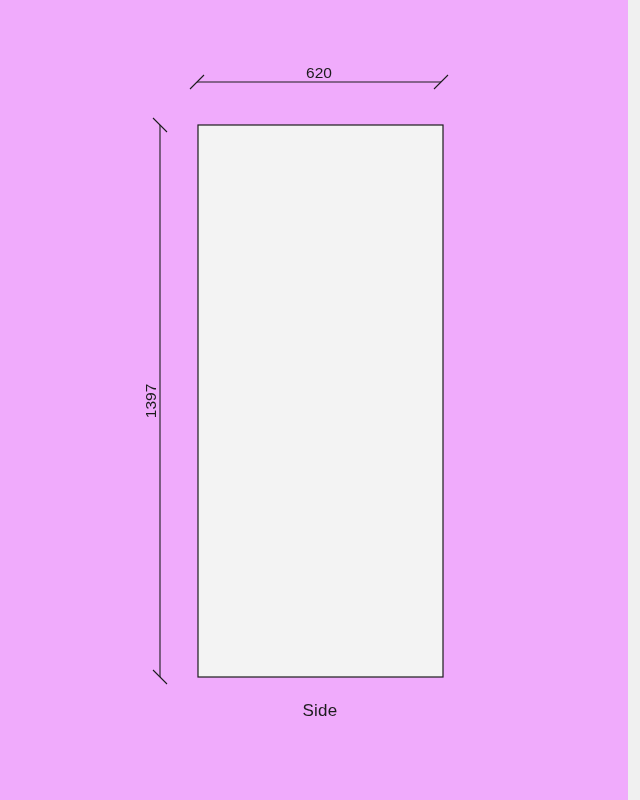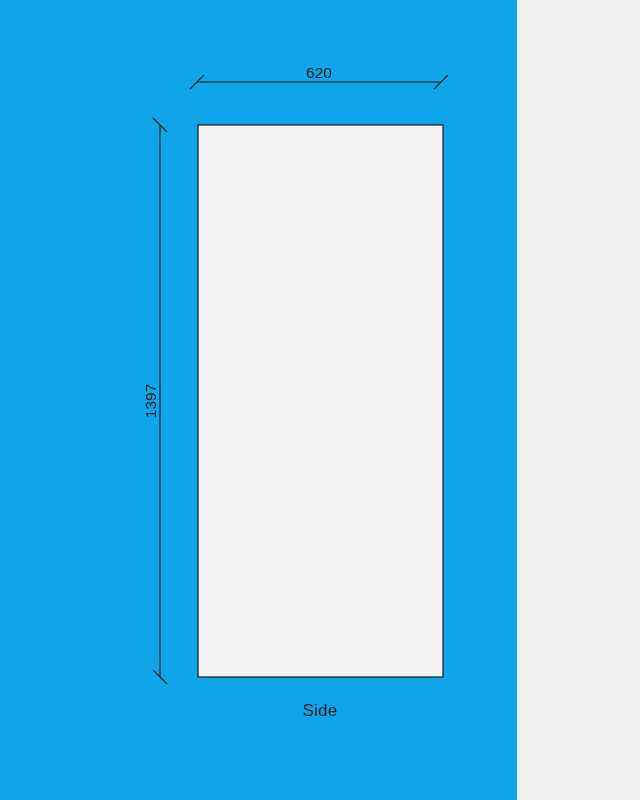--- a/index.html
+++ b/index.html
@@ -5,23 +5,23 @@
   html, body {
     margin: 0;
     padding: 0;
     width: 640px;
     height: 800px;
     background: #f0f0f0;
     overflow: hidden;
   }
   .canvas {
     position: relative;
-    width: 517px;
+    width: 628px;
     height: 800px;
-    background: #0ea5e9;
+    background: #f0abfc;
   }
   svg text {
     fill: #1c1c1c;
     font-family: "Liberation Sans", sans-serif;
   }
   .dim-text {
     font-size: 15.5px;
   }
   .view-label {
     font-size: 17px;

